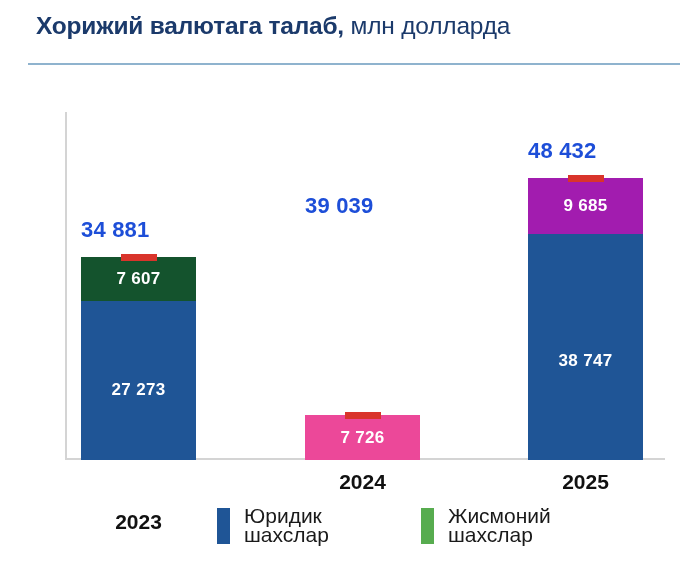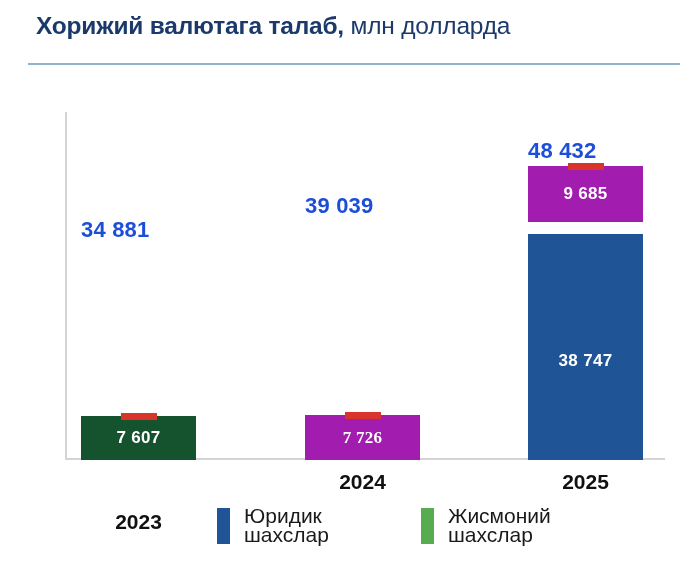--- a/index.html
+++ b/index.html
@@ -89,21 +89,20 @@
     box-sizing: border-box;
     display: flex;
     align-items: center;
     justify-content: center;
   }
   .seg-green {
     background: #57AC4F;
   }
   .seg-blue {
     background: #1F5596;
-    margin-top: 12px;
   }
   .seg-label {
     color: #ffffff;
     font-size: 17px;
     font-weight: bold;
     letter-spacing: 0.3px;
     white-space: nowrap;
   }
   .blue-label-wrap {
     position: absolute;
@@ -189,27 +188,30 @@
   <div id="x-axis-line"></div>
 
   <div id="bars-root">
       <div class="bar-group" style="left: 81px;">
         <div class="total-label" style="bottom: 217.098px;">34 881</div>
         <div class="bar-stack">
           <div class="seg seg-green" style="height: 44.2925px; background: #14532d;">
             <div class="red-cap" style="background: rgb(217, 52, 43);"></div>
             <span class="seg-label">7 607</span>
           </div>
+          <div class="seg seg-blue" style="height: 158.806px; background: rgb(31, 85, 150);">
+            <div class="blue-label-wrap"><span class="seg-label">27 273</span></div>
+          </div>
         </div>
       </div>
       <div class="x-label" style="left: 81px; margin-top: 40px;">2023</div>
       <div class="bar-group" style="left: 305px;">
         <div class="total-label" style="bottom: 241.308px;">39 039</div>
         <div class="bar-stack">
-          <div class="seg seg-green" style="height: 44.9854px; background: #a21caf; font-family: Liberation Serif, serif;">
+          <div class="seg seg-green" style="height: 44.9854px; background: #ec4899;">
             <div class="red-cap" style="background: rgb(217, 52, 43);"></div>
             <span class="seg-label">7 726</span>
           </div>
         </div>
       </div>
       <div class="x-label" style="left: 305px;">2024</div>
       <div class="bar-group" style="left: 528px;">
         <div class="total-label" style="bottom: 296px;">48 432</div>
         <div class="bar-stack">
           <div class="seg seg-green" style="height: 56.3918px; background: #a21caf;">

